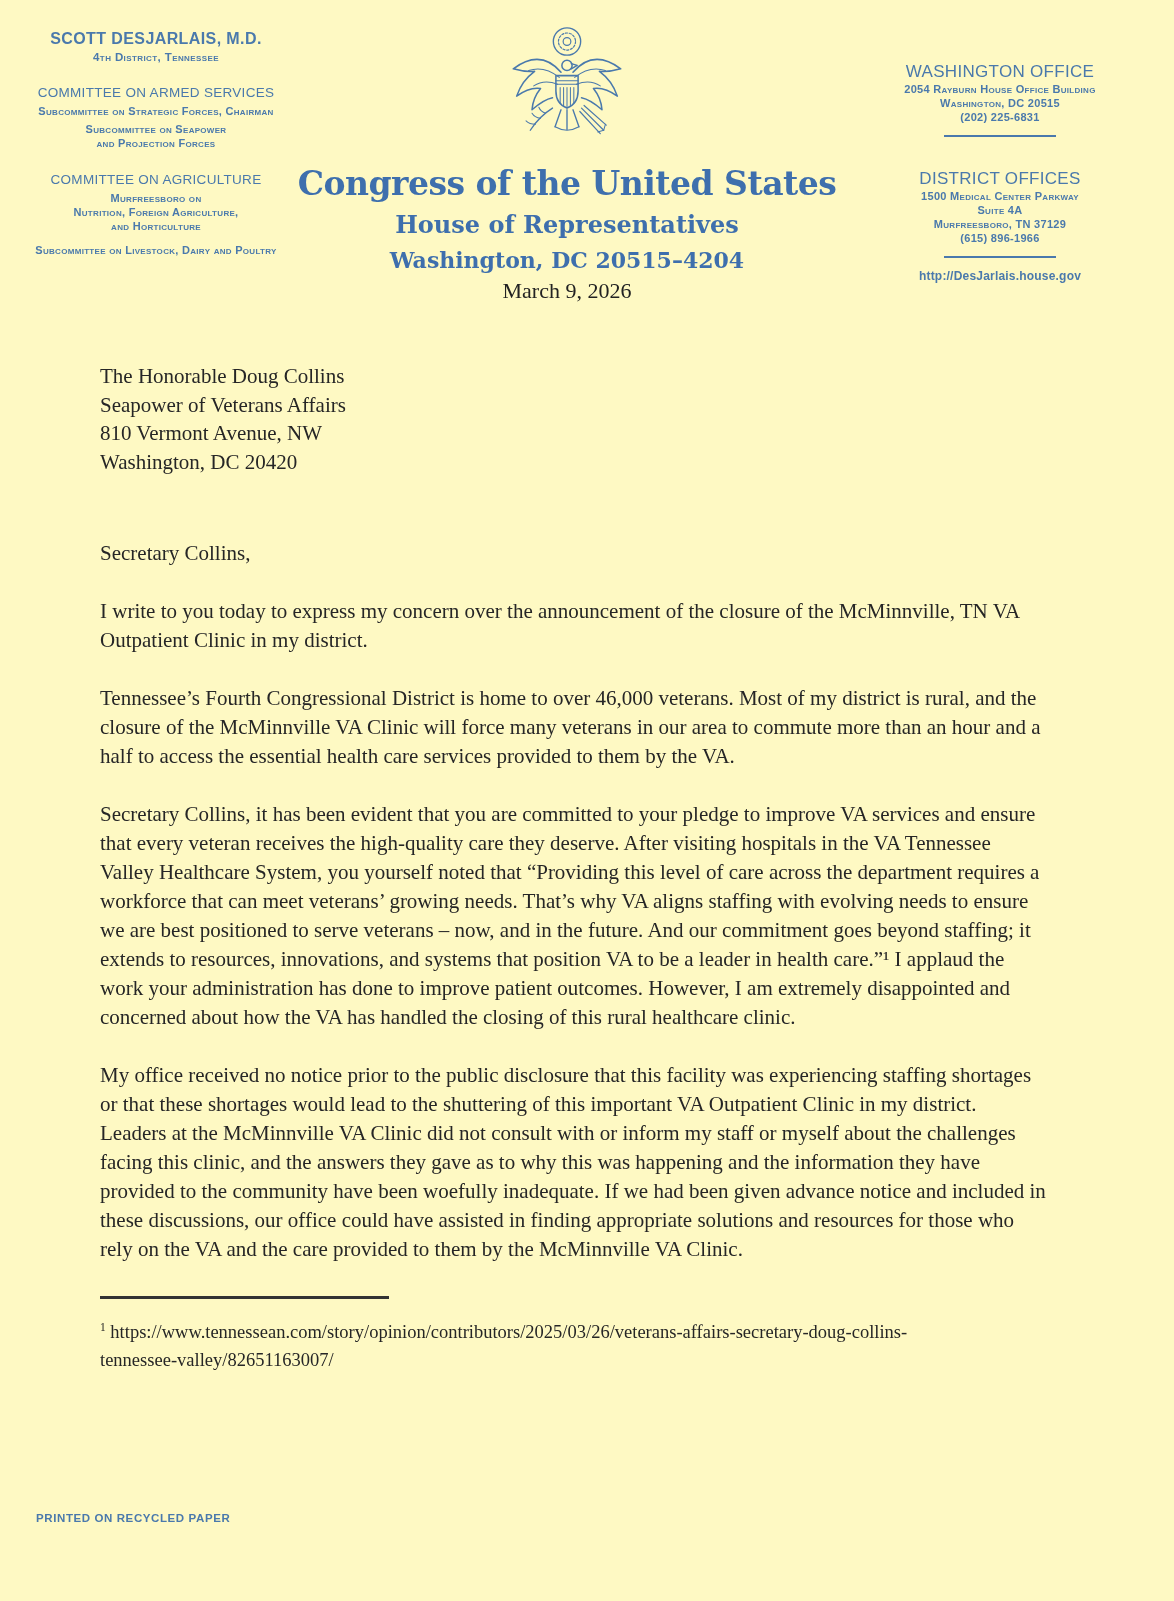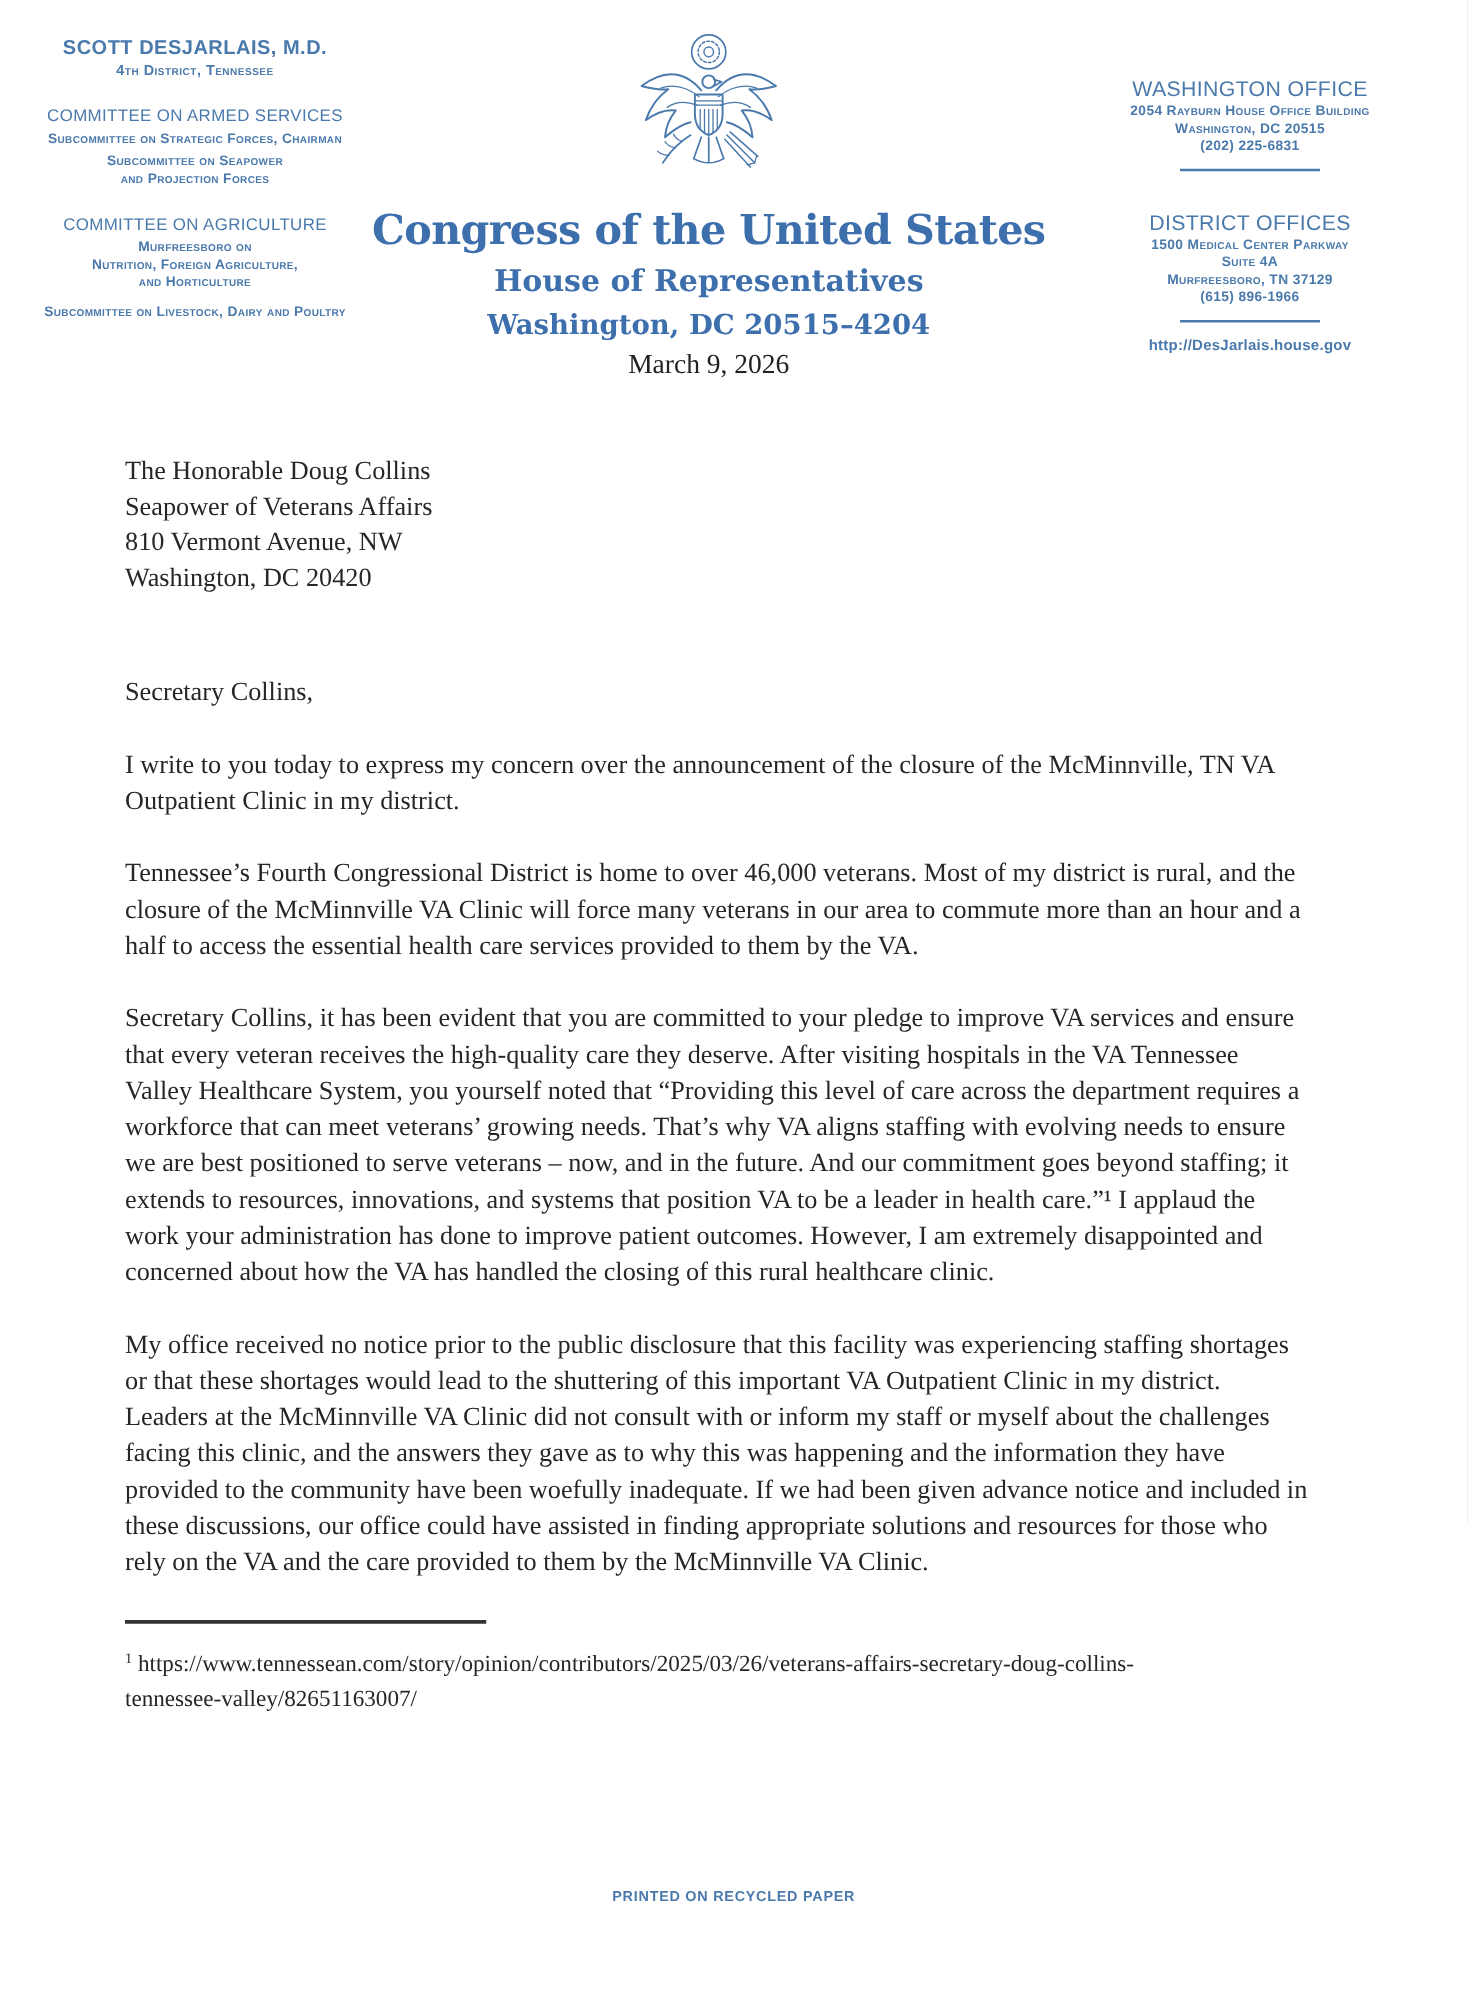--- a/index.html
+++ b/index.html
@@ -4,21 +4,21 @@
 <style>
   * { box-sizing: border-box; margin: 0; padding: 0; }
   html, body { background: #e8e8e6; }
   body { font-family: "Liberation Serif", serif; }
 
   .page {
     position: relative;
     width: 1174px;
     height: 1601px;
     margin: 0 auto;
-    background: #ffffff;
+    background: #fef9c3;
     color: #2b2b2b;
     overflow: hidden;
   }
 
   
   .lh-left   { position: absolute; left: 6px;   top: 30px;  width: 300px; text-align: center; color: #4a79ac; font-family: "Liberation Sans", sans-serif; }
   .lh-center { position: absolute; left: 287px; top: 20px;  width: 560px; text-align: center; color: #3e6fad; }
   .lh-right  { position: absolute; left: 870px; top: 30px;  width: 260px; text-align: center; color: #4a79ac; font-family: "Liberation Sans", sans-serif; }
 
   .lh-name     { font-size: 16px; font-weight: bold; letter-spacing: .4px; }
@@ -62,26 +62,26 @@
     margin: 32px 0 14px 0;
   }
   .footnote { font-size: 18.5px; line-height: 28px; color: #262626; }
   .footnote sup { font-size: 0.62em; }
 
   
   .page-footer {
     position: absolute;
     left: 0; right: 0;
     top: 1512px;
-    text-align: center;
     font-family: "Liberation Sans", sans-serif;
     font-size: 11.5px;
     letter-spacing: .6px;
     color: #4a79ac;
     font-weight: bold;
+    padding-left: 36px;
   }
 </style>
 </head>
 <body>
 
 <div class="page">
 
   <header>
 
     <div class="lh-left">

